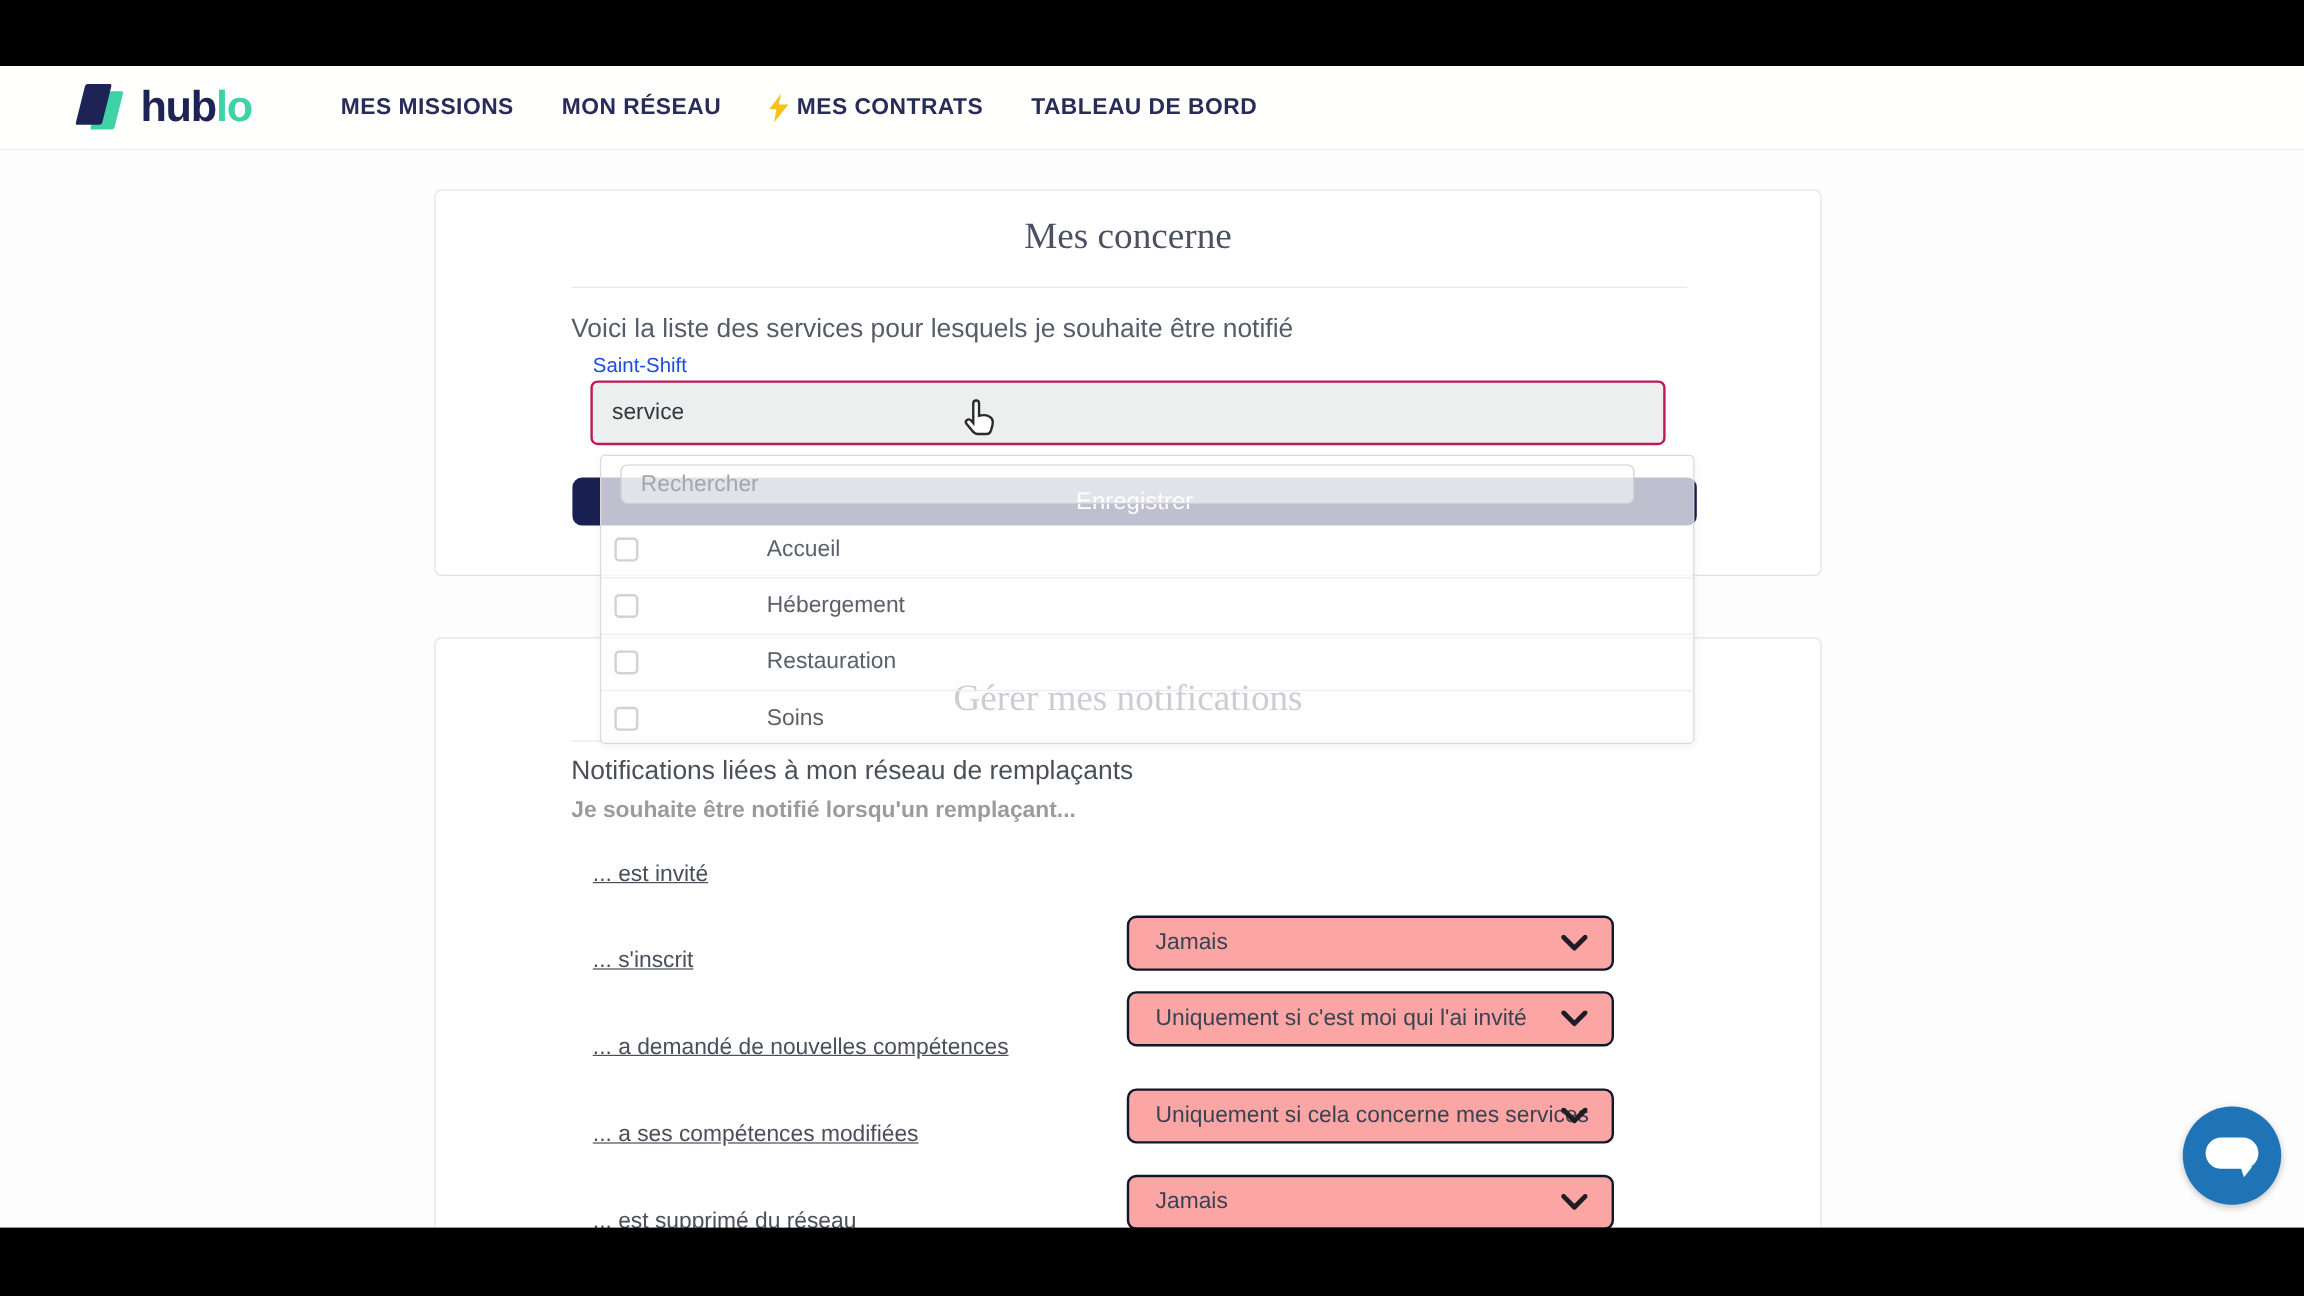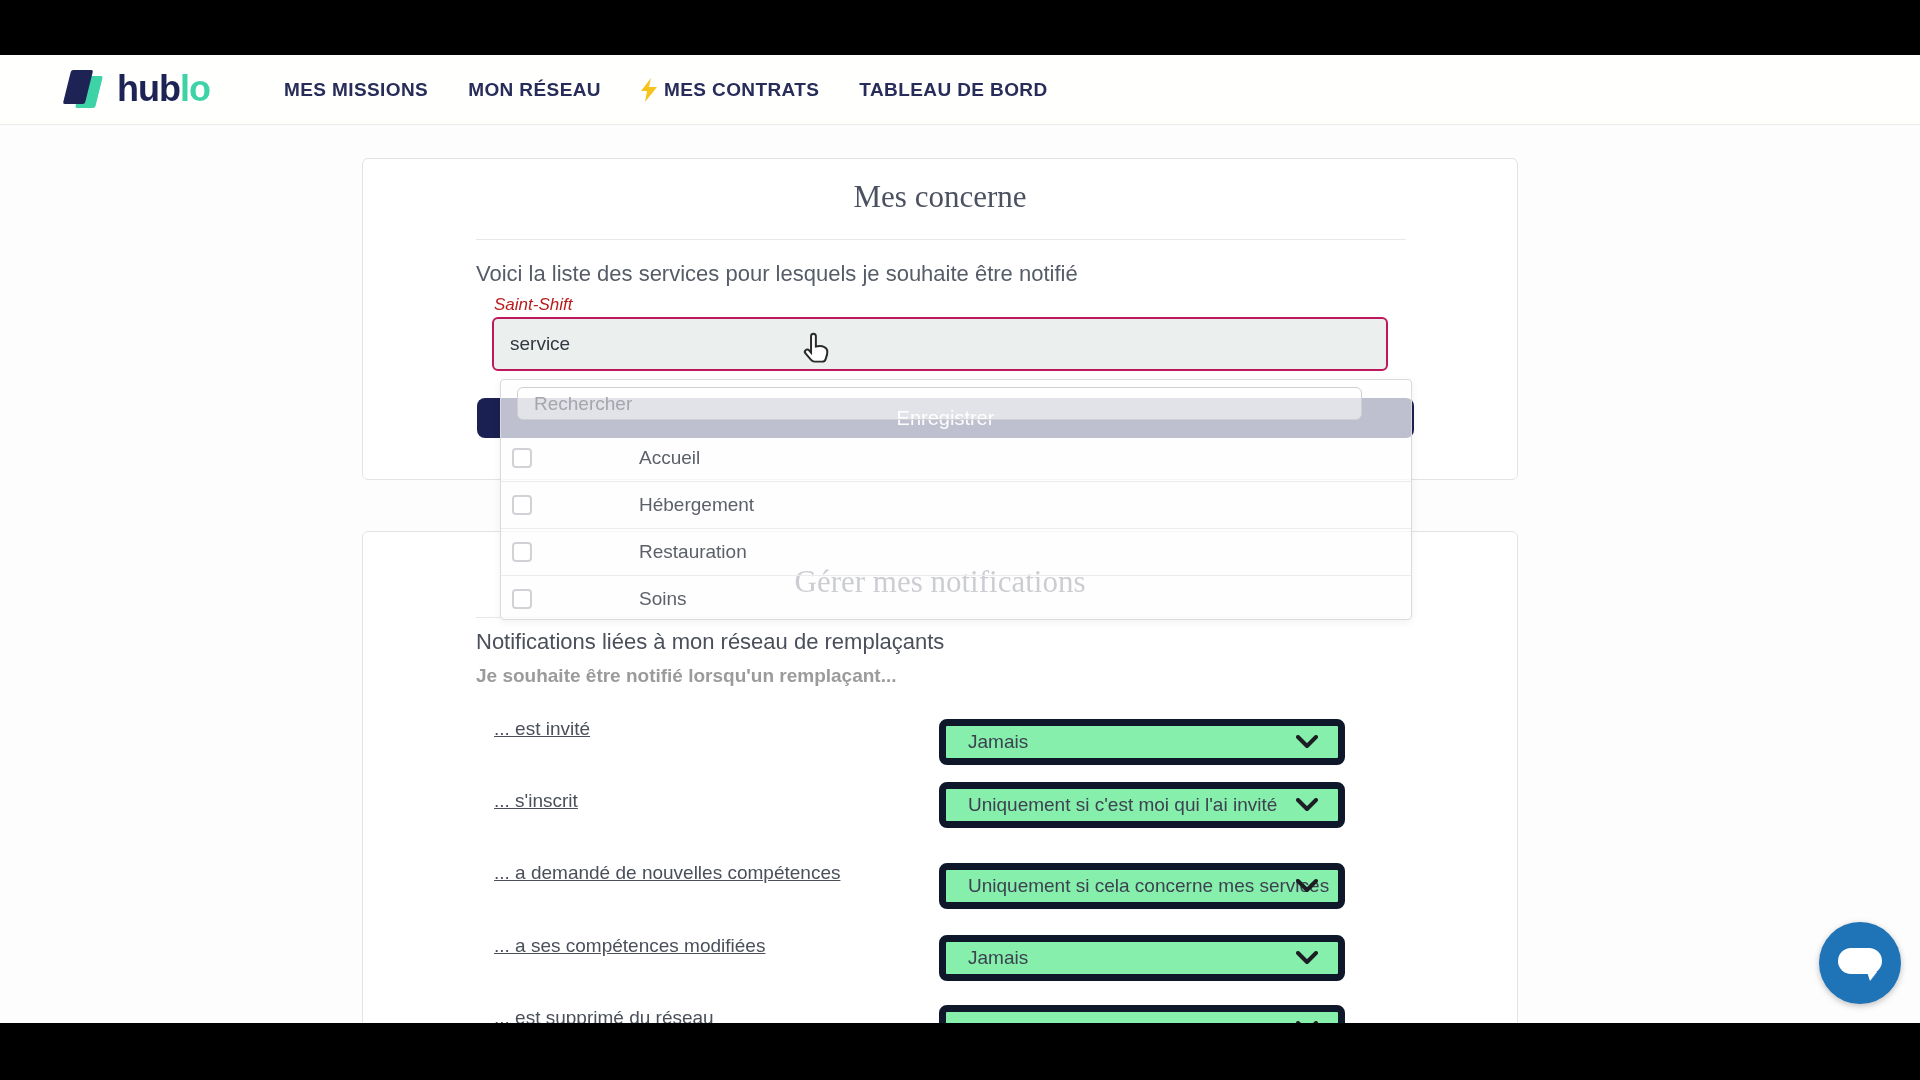--- a/index.html
+++ b/index.html
@@ -31,39 +31,39 @@
   .card-notifs{left:362px;top:531px;width:1154px;height:560px;}
   .card-title{position:absolute;left:0;width:100%;text-align:center;font-family:"Liberation Serif",serif;font-size:31px;color:#4b5160;}
   .card-services .card-title{top:20px;}
   .card-notifs .card-title{top:32px;}
   .hr{position:absolute;left:113px;width:930px;height:1px;background:#e8e8ea;}
   .card-services .hr{top:80px;}
   .card-notifs .hr{top:85px;}
 
   
   .svc-desc{position:absolute;left:113px;top:102px;font-size:22px;color:#565c68;}
-  .svc-label{position:absolute;left:131px;top:136px;font-size:17px;color:#b91c1c;font-style:italic;}
+  .svc-label{position:absolute;left:131px;top:136px;font-size:17px;color:#1d4ed8;}
   .svc-input{position:absolute;left:129px;top:158px;width:860px;height:50px;background:#ebefee;border:2px solid #be185d;border-radius:6px;font-family:"Liberation Sans",sans-serif;font-size:19px;color:#33373f;padding:0 16px;outline:none;}
   .save-btn{position:absolute;left:114px;top:239px;width:937px;height:40px;background:#1b2052;border:none;border-radius:8px;color:#fafafa;font-family:"Liberation Sans",sans-serif;font-size:20px;cursor:pointer;}
 
   
   .dropdown{position:absolute;left:500px;top:379px;width:885px;height:239px;background:rgba(253,253,255,.72);border:1px solid #d9d9de;border-radius:4px;box-shadow:0 2px 8px rgba(0,0,0,.06);z-index:5;padding-left:25px;}
   .dd-search{position:absolute;left:16px;top:7px;width:811px;height:31px;background:rgba(255,255,255,.55);border:1px solid #cfcfd4;border-radius:6px;font-family:"Liberation Sans",sans-serif;font-size:19px;color:#5c6169;padding:0 16px;outline:none;}
   .dd-search::placeholder{color:#a5a5ab;}
   .dd-list{position:absolute;left:0;top:55px;width:100%;}
   .dd-row{position:relative;height:46px;display:flex;align-items:center;border-bottom:1px solid #ececef;cursor:pointer;}
   .dd-row:last-child{border-bottom:none;}
   .dd-check{position:absolute;left:11px;width:16px;height:16px;border:2px solid #d2d2d6;border-radius:4px;background:rgba(255,255,255,.6);}
   .dd-opt-label{position:absolute;left:138px;font-size:19px;color:#5c6169;}
 
   
   .notif-heading{position:absolute;left:113px;top:97px;font-size:22px;color:#4a4f5a;}
   .notif-subheading{position:absolute;left:113px;top:133px;font-size:19px;font-weight:700;color:#9b9b9b;}
   .notif-row-label{position:absolute;left:131px;font-size:19px;color:#4a4f5a;text-decoration:underline;}
-  .select{position:absolute;left:576px;width:406px;height:46px;background:#86efac;border:7px solid #0f172a;border-radius:8px;display:flex;align-items:center;cursor:pointer;box-sizing:border-box;}
+  .select{position:absolute;left:576px;width:406px;height:46px;background:#fca5a5;border:2px solid #0f172a;border-radius:8px;display:flex;align-items:center;cursor:pointer;box-sizing:border-box;margin-top:44px;}
   .select-value{margin-left:22px;font-size:19px;color:#3c4250;white-space:nowrap;}
   .chev{position:absolute;right:20px;top:50%;transform:translateY(-50%);width:22px;height:14px;}
 
   
   .cursor{position:absolute;left:800px;top:330px;width:34px;height:40px;z-index:30;}
 
   
   .chat-btn{position:absolute;left:1819px;top:922px;width:82px;height:82px;border-radius:50%;background:#1f73b7;border:none;z-index:45;display:flex;align-items:center;justify-content:center;cursor:pointer;box-shadow:0 2px 6px rgba(0,0,0,.25);}
 </style>
 </head>

